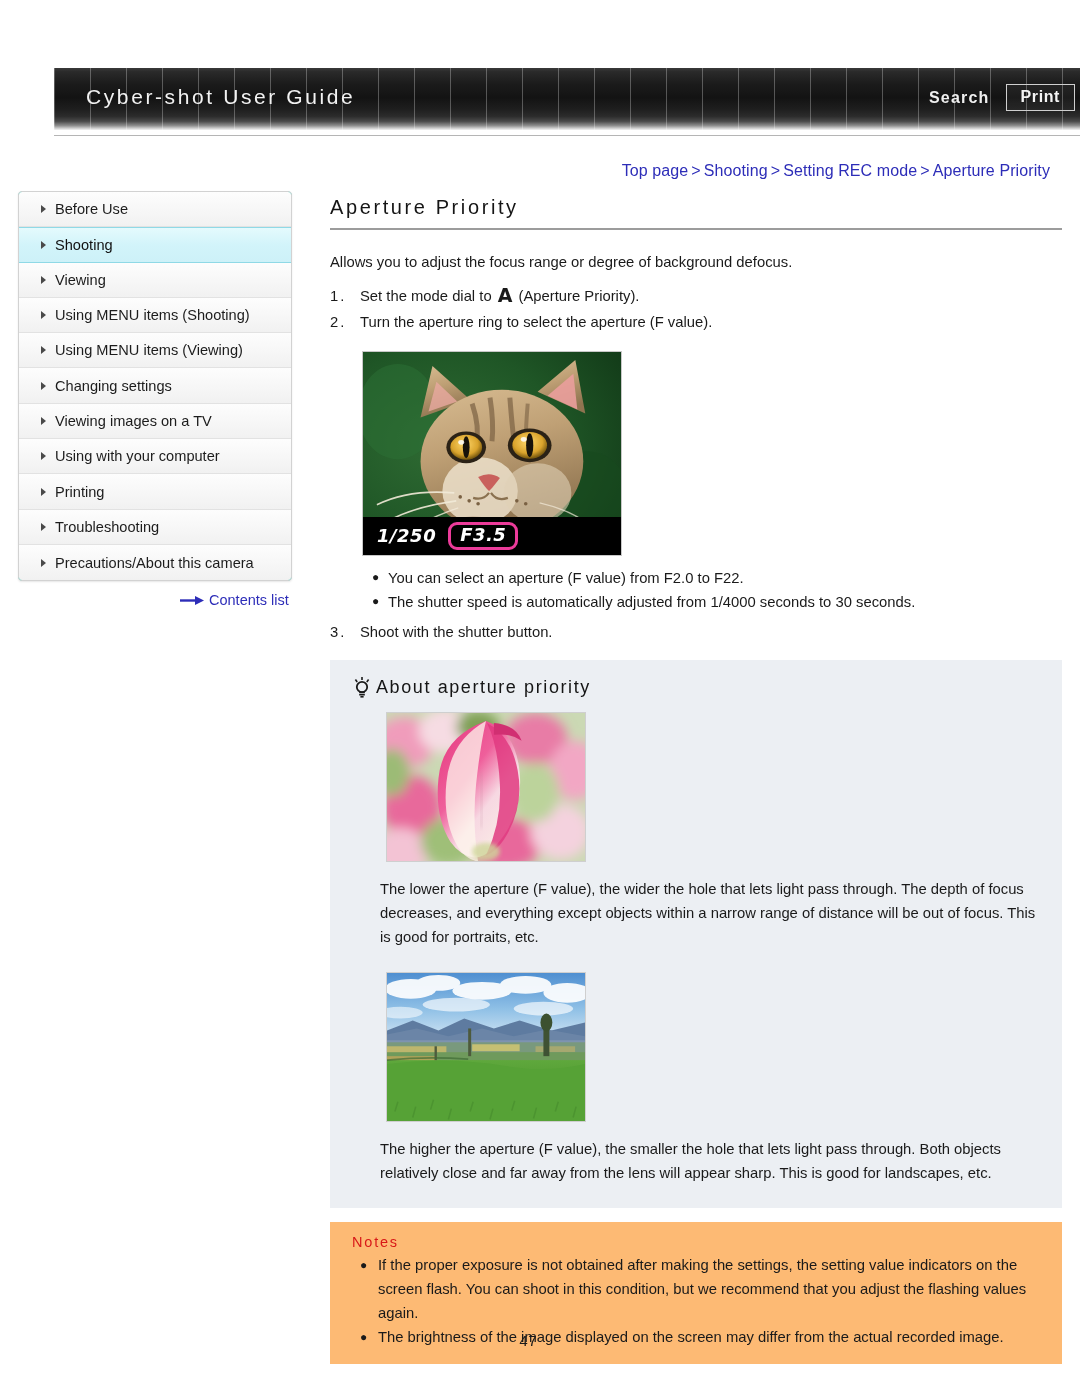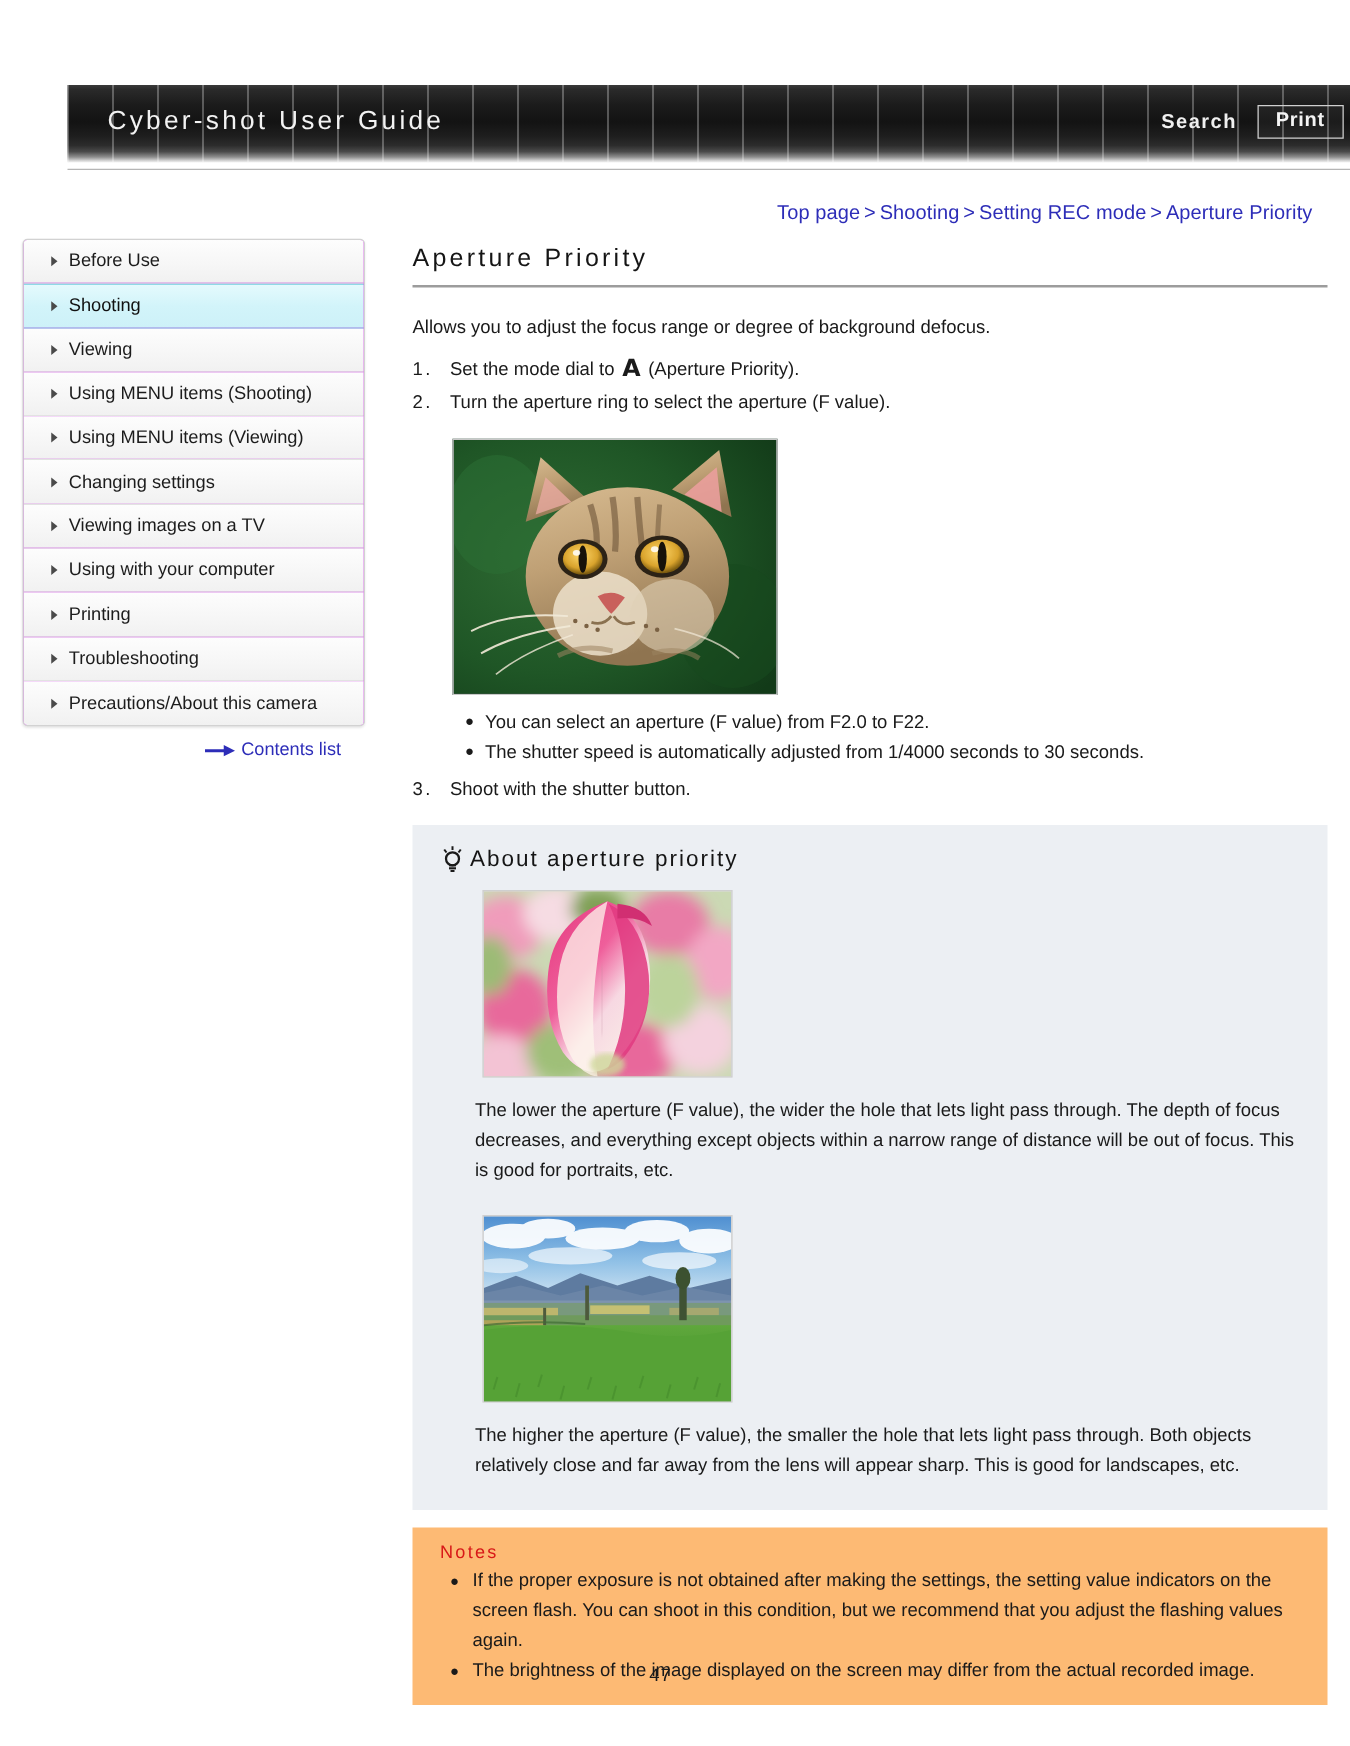--- a/index.html
+++ b/index.html
@@ -97,21 +97,21 @@
     letter-spacing: 0.1px;
   }
   .breadcrumb .crumb { cursor: pointer; }
   .breadcrumb .sep { color: #2d2db8; margin: 0 3px; }
 
   
   .sidebar {
     position: absolute;
     left: 18px; top: 191px;
     width: 274px;
-    background: #d946ef;
+    background: #14b8a6;
     border: 1px solid #d2d2d2;
     border-radius: 4px;
     box-shadow: 0 1px 2px rgba(0,0,0,0.10);
     overflow: hidden;
   }
   .side-item {
     position: relative;
     height: 35.3px;
     display: flex;
     align-items: center;
@@ -132,21 +132,21 @@
   .side-item .tri {
     width: 0; height: 0;
     border-left: 5px solid #4a4a4a;
     border-top: 4px solid transparent;
     border-bottom: 4px solid transparent;
     margin-right: 9px;
     flex: 0 0 auto;
   }
   .contents-list {
     position: absolute;
-    left: 164px; top: 592px;
+    left: 180px; top: 592px;
     display: flex;
     align-items: center;
     gap: 5px;
     color: #2d2db8;
     font-size: 14.5px;
     cursor: pointer;
     justify-content: space-between;
   }
   .arrow-icon { display: block; }
 
@@ -477,20 +477,24 @@
       <circle cx="164" cy="153" r="1.8" fill="#7a6143"></circle>
 
       <path d="M92 142 q-46 -4 -78 12" stroke="#f2ead8" stroke-width="1.6" fill="none" opacity="0.9"></path>
       <path d="M94 150 q-44 6 -72 22" stroke="#f2ead8" stroke-width="1.6" fill="none" opacity="0.9"></path>
       <path d="M96 157 q-40 14 -62 32" stroke="#f2ead8" stroke-width="1.4" fill="none" opacity="0.8"></path>
       <path d="M178 152 q34 8 52 24" stroke="#f2ead8" stroke-width="1.4" fill="none" opacity="0.7"></path>
 
       <path d="M84 174 q20 -10 44 -4" stroke="#9c8360" stroke-width="4" fill="none" opacity="0.55"></path>
       <path d="M160 172 q22 -6 38 4" stroke="#9c8360" stroke-width="4" fill="none" opacity="0.5"></path>
     </svg>
+    <div class="osd-bar">
+      <span class="osd-shutter">1/250</span>
+      <span class="osd-fvalue">F3.5</span>
+    </div>
   </div>
 
   <ul class="bullets">
     <li class="bullet-li">
       <span class="dot">●</span>
       <span>You can select an aperture (F value) from F2.0 to F22.</span>
     </li>
     <li class="bullet-li">
       <span class="dot">●</span>
       <span>The shutter speed is automatically adjusted from 1/4000 seconds to 30 seconds.</span>

